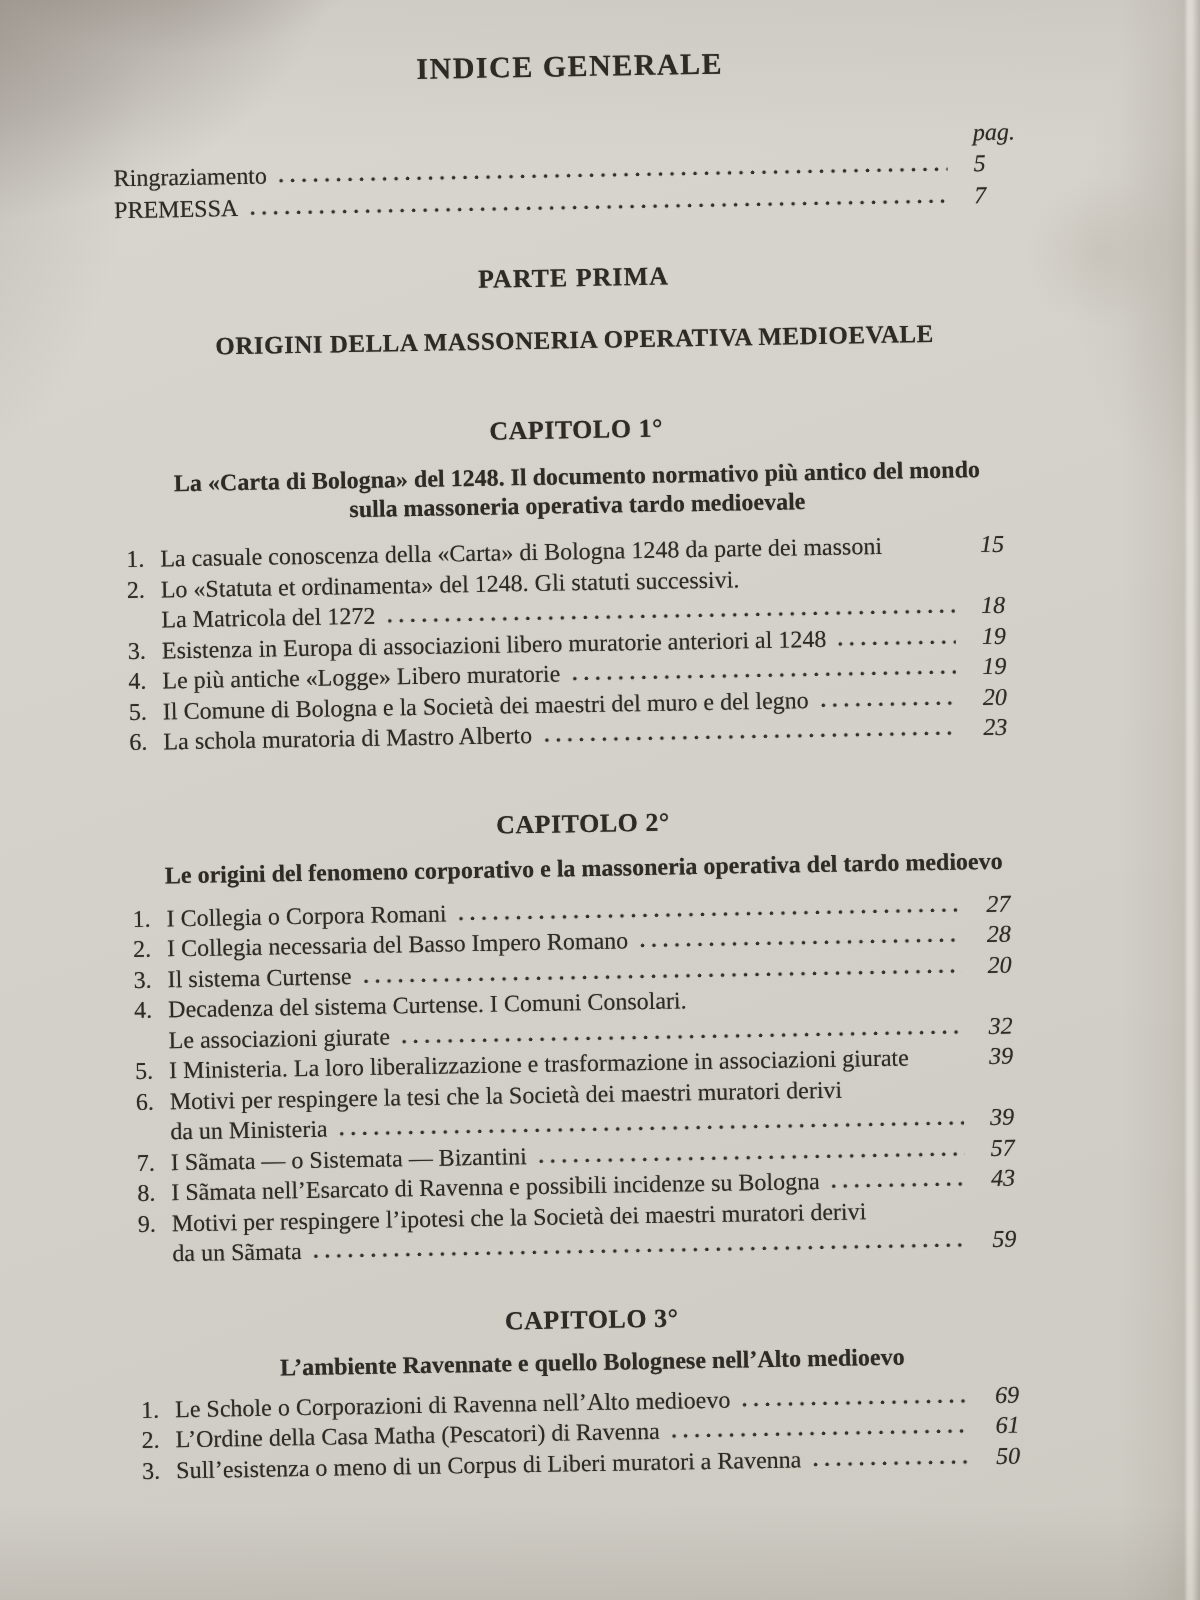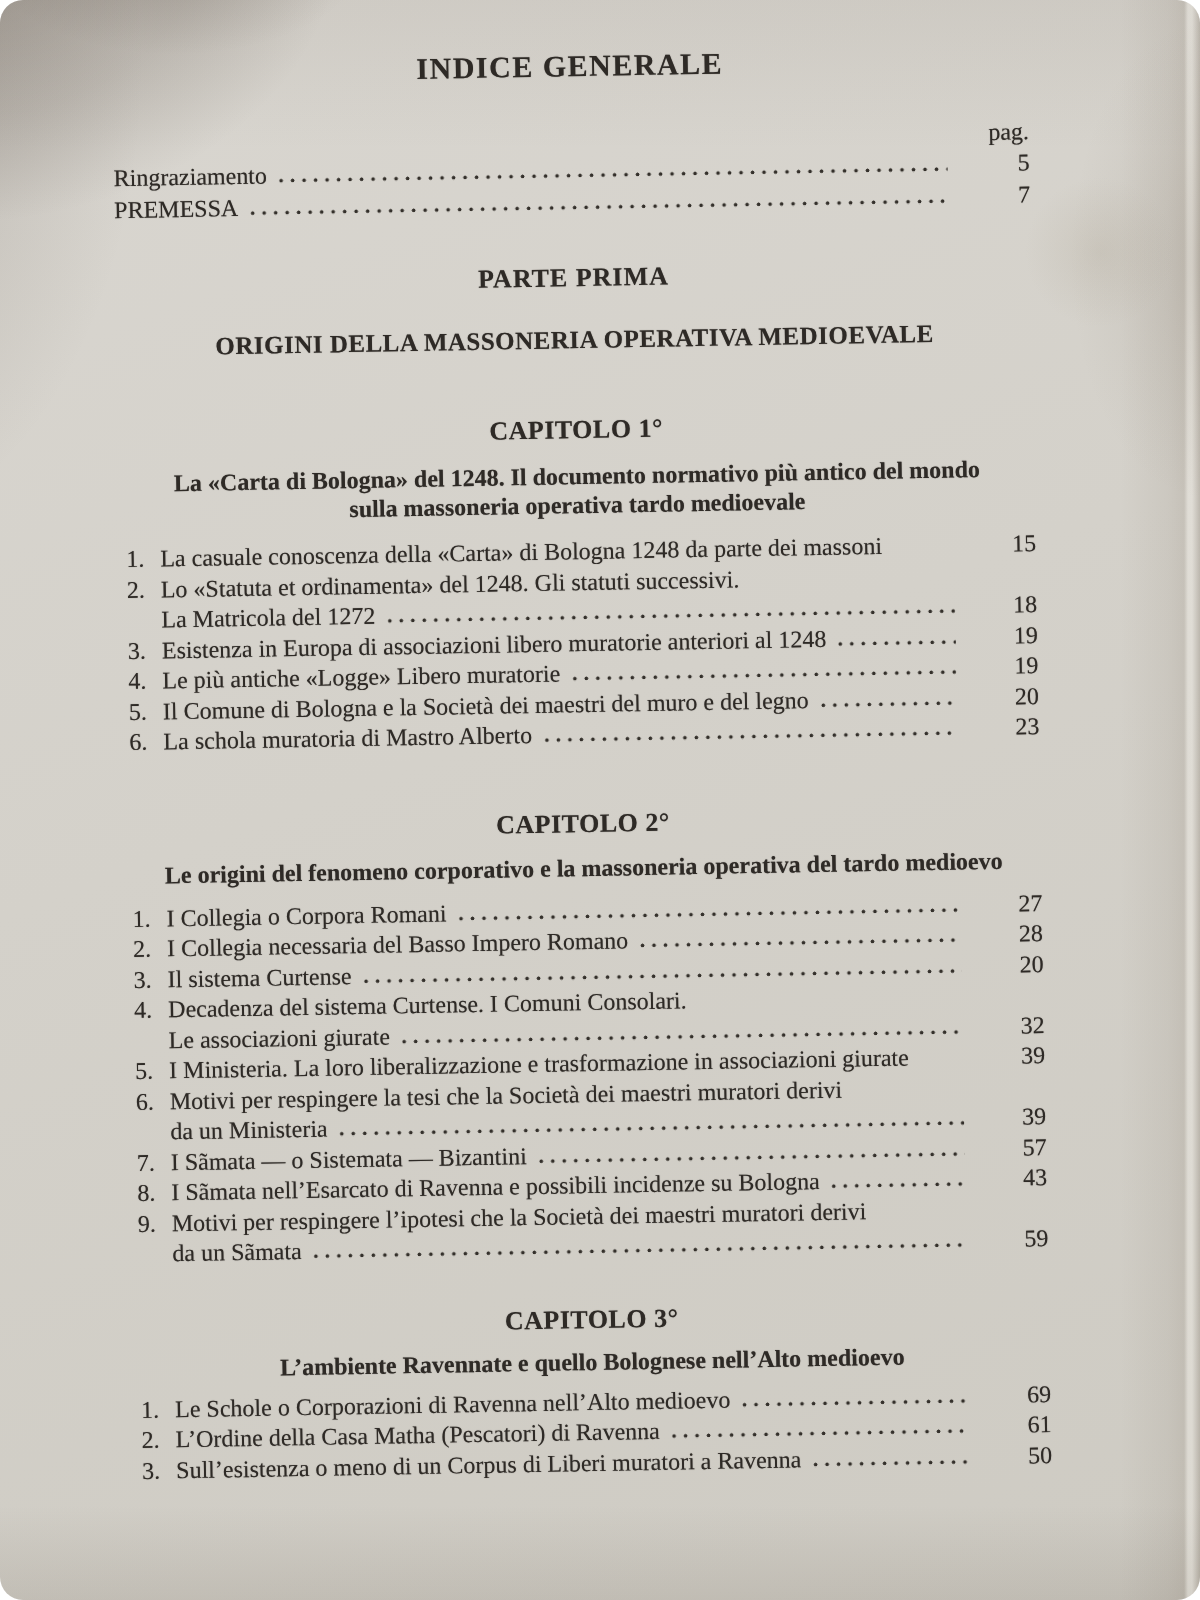--- a/index.html
+++ b/index.html
@@ -19,21 +19,20 @@
     background:
       radial-gradient(ellipse 560px 420px at -50px -70px, rgba(72,60,50,0.36), rgba(72,60,50,0.17) 45%, rgba(72,60,50,0) 70%),
       radial-gradient(ellipse 420px 680px at -150px 60px, rgba(72,60,50,0.22), rgba(72,60,50,0) 70%),
       radial-gradient(ellipse 260px 140px at 175px -50px, rgba(72,60,50,0.20), rgba(72,60,50,0) 75%),
       radial-gradient(circle 75px at 1100px 252px, rgba(152,140,118,0.16), rgba(152,140,118,0) 100%),
       radial-gradient(ellipse 180px 320px at 1205px 260px, rgba(112,98,80,0.14), rgba(112,98,80,0) 75%),
       linear-gradient(90deg, rgba(0,0,0,0) 1120px, rgba(108,94,78,0.08) 1168px, rgba(114,99,82,0.14) 1184px, rgba(238,235,228,0.45) 1188px, rgba(238,235,228,0.45) 1192px, rgba(106,92,76,0.22) 1200px),
       linear-gradient(0deg, rgba(95,83,69,0.13), rgba(95,83,69,0) 95px),
       linear-gradient(180deg, rgba(95,83,69,0.08), rgba(95,83,69,0) 150px),
       linear-gradient(160deg, #d9d6d0 0%, #d4d1ca 45%, #cecbc3 100%);
-    border-radius: 23px;
   }
 
   .content {
     position: absolute;
     left: 112px;
     top: 0;
     width: 916px;
     color: #2e2a26;
     font-size: 24px;
     line-height: 30.5px;
@@ -68,21 +67,21 @@
     min-width: 6px;
     height: 5px;
     align-self: baseline;
     margin: 0 26px 0 12px;
     background-image: radial-gradient(circle at 2.4px 2.4px, #34302b 1.65px, rgba(52,48,43,0) 2.15px);
     background-size: 11.5px 5px;
     background-repeat: repeat-x;
     background-position: left bottom;
   }
   .spacer { flex: 1 1 auto; min-width: 6px; margin: 0 26px 0 12px; }
-  .pagenum { flex: none; width: 56px; text-align: right; }
+  .pagenum { flex: none; width: 56px; text-align: left; font-style: italic; }
 
   .part-title {
     margin-top: 44px;
     text-align: center;
     font-weight: bold;
     font-size: 26px;
     line-height: 32px;
     letter-spacing: 1px;
   }
   .part-subtitle {

